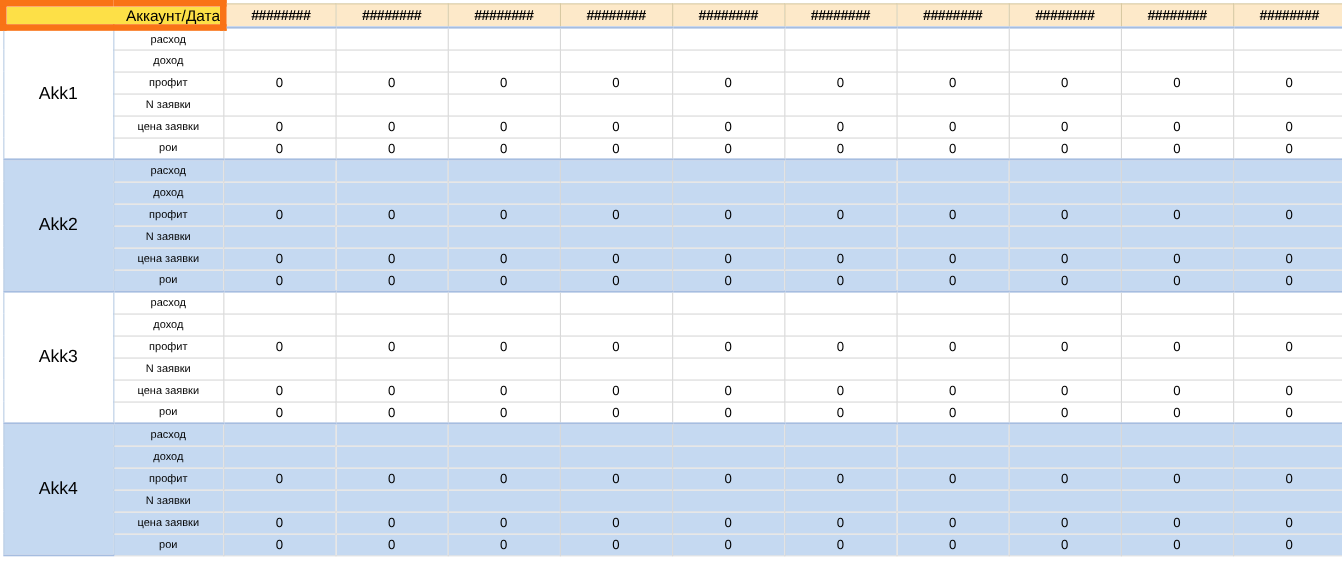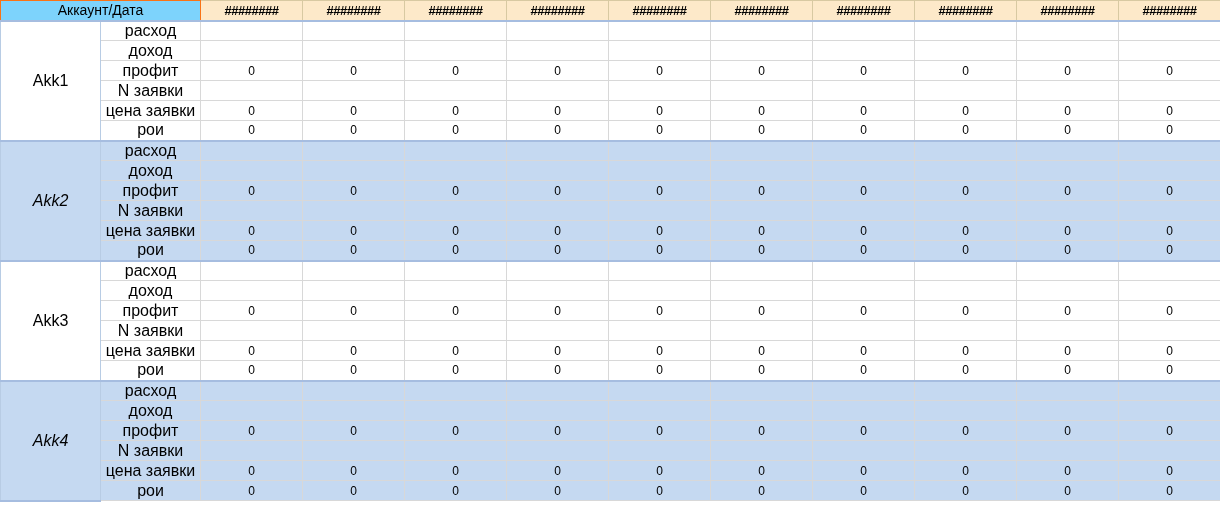--- a/index.html
+++ b/index.html
@@ -1,24 +1,24 @@
 <!DOCTYPE html>
 <html><head>
 <meta charset="utf-8">
 <style>
   * { box-sizing: border-box; margin: 0; padding: 0; }
   body { font-family: Arial, sans-serif; font-size: 12px; background: #fff; }
   table { border-collapse: collapse; width: 1220px; table-layout: fixed; }
   th, td { text-align: center; vertical-align: middle; height: 20px; overflow: hidden; white-space: nowrap; }
   th { font-weight: normal; }
-  .hdr-account { background: #7dd3fc; font-size: 14px; border: 1px solid #f97316; }
+  .hdr-account { background: #fde047; font-size: 14px; border: 6px solid #f97316; text-align: right; }
   .hdr-date { background: #fde9c9; font-weight: bold; font-size: 13px; border: 1px solid #d8c9a2; letter-spacing: -0.5px; }
   .acct-cell { background: #fff; border: 1px solid #b8cce4; font-size: 16px; }
-  .acct-cell.shaded { background: #c5d9f1; border-top: 2px solid #a6bde0; border-bottom: 2px solid #a6bde0; font-style: italic; }
-  .metric-cell { background: #fff; border: 1px solid #d8d8d8; font-size: 16px; }
+  .acct-cell.shaded { background: #c5d9f1; border-top: 2px solid #a6bde0; border-bottom: 2px solid #a6bde0; }
+  .metric-cell { background: #fff; border: 1px solid #d8d8d8; font-size: 10px; }
   .metric-cell.shaded { background: #c5d9f1; }
   .data-cell { background: #fff; border: 1px solid #d8d8d8; font-size: 12px; }
   .data-cell.shaded { background: #c5d9f1; }
   .group-top td, .group-top th.acct-cell { border-top: 2px solid #a6bde0; }
   col.col-acct { width: 100px; }
   col.col-metric { width: 100px; }
   col.col-data { width: 102px; }
 </style>
 </head>
 <body>

